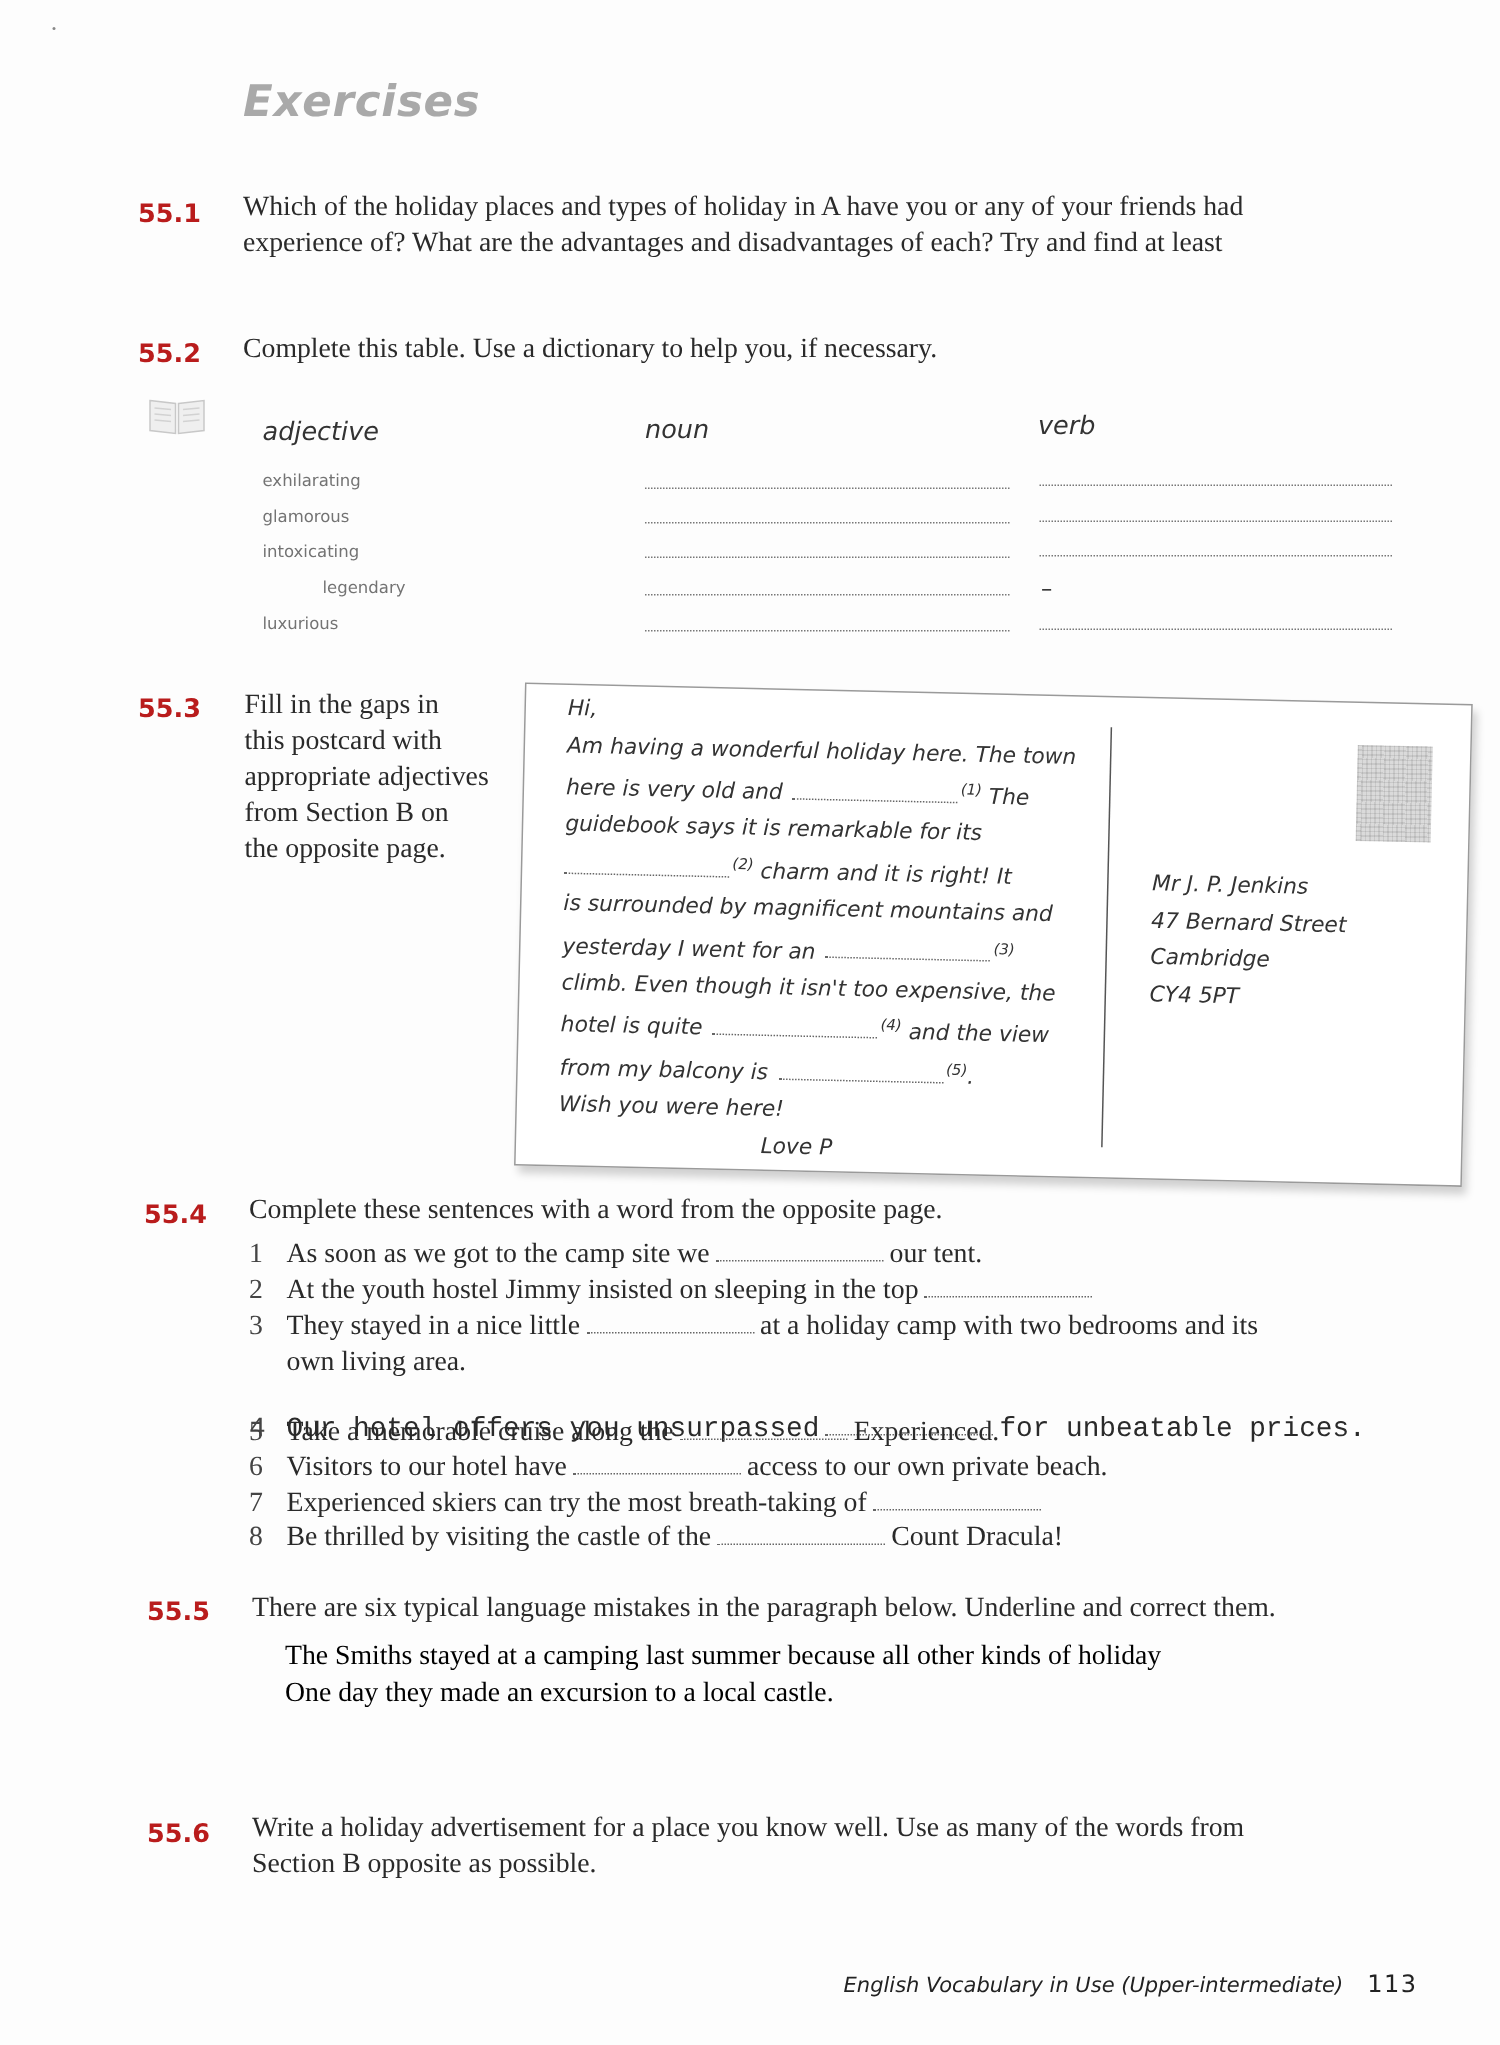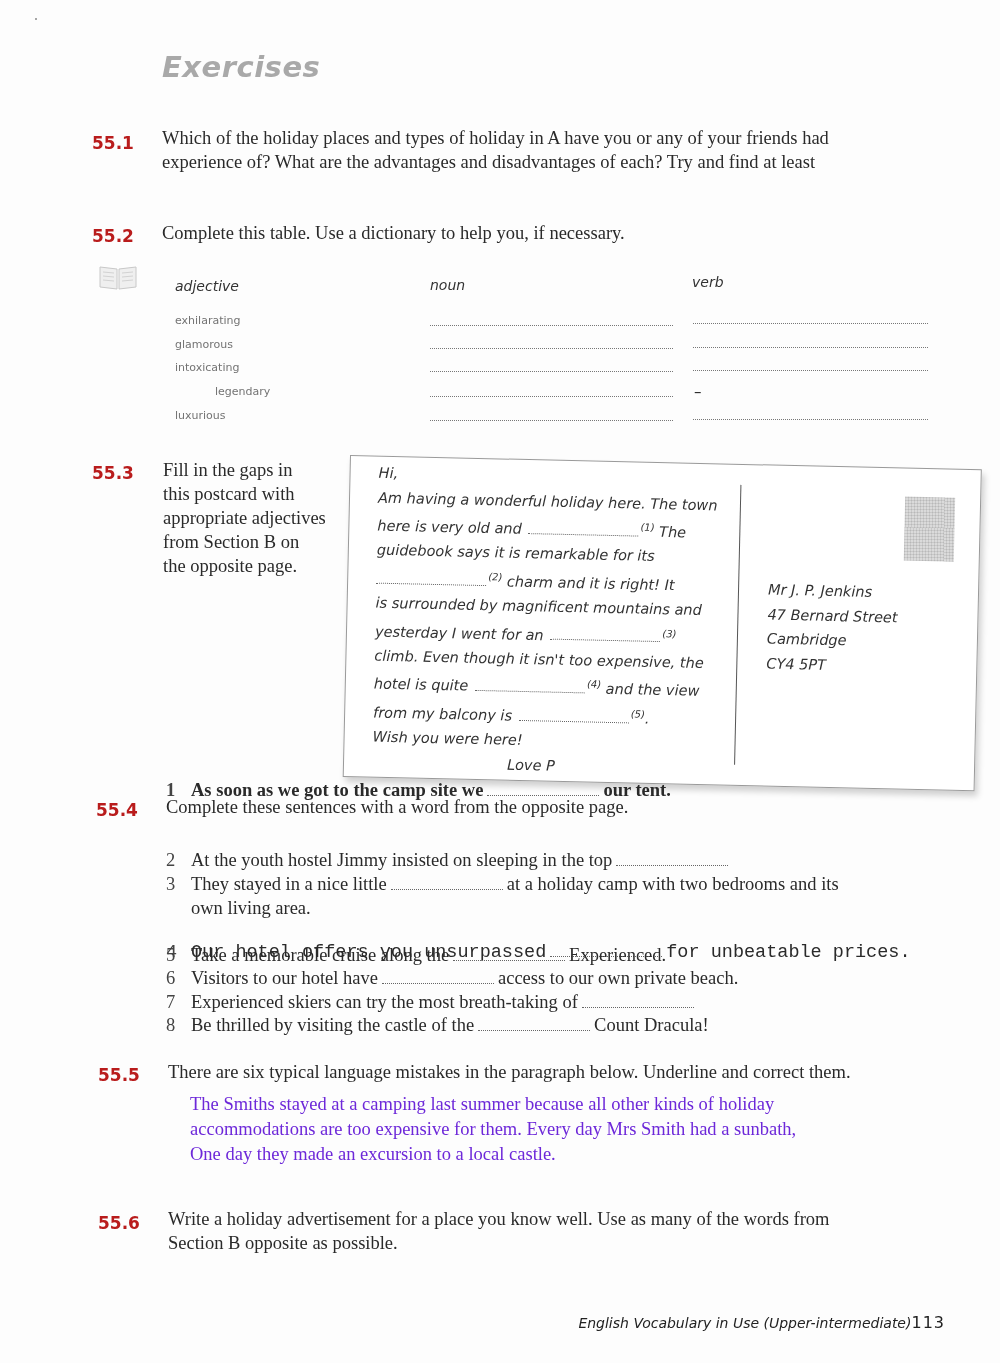--- a/index.html
+++ b/index.html
@@ -4,21 +4,21 @@
 <style>
   html, body { margin:0; padding:0; }
   body { width:1000px; height:1363px; background:#fdfdfd; position:relative; overflow:hidden;
          font-family:"Liberation Serif", serif; color:#2a2a2a; }
   .abs { position:absolute; }
   .title { left:162px; top:50px; font-family:"DejaVu Sans", sans-serif; font-style:italic; font-weight:bold;
            font-size:29px; color:#a9a9a9; letter-spacing:0.5px; }
   .num { font-family:"DejaVu Sans", sans-serif; font-weight:bold; font-size:17px; color:#b91c1c; }
   .instr { font-size:18.5px; line-height:24px; color:#2a2a2a; }
   .sans { font-family:"DejaVu Sans", sans-serif; font-size:15px; color:#2f2f2f; }
-  .hdr { font-style:italic; font-family:"DejaVu Sans", sans-serif; font-size:14px; color:#333; }
+  .hdr { font-style:italic; font-family:"DejaVu Sans", sans-serif; font-size:17px; color:#333; }
   .dots { border-bottom:1.5px dotted #777; height:1px; }
   .adjrow { position:absolute; left:175px; font-family:"DejaVu Sans", sans-serif; font-size:11px; color:#737373; }
 
   
   .postcard { left:350px; top:455px; width:630px; height:320px; background:#fff;
               border:1px solid #9a9a9a; transform:rotate(1.3deg); transform-origin:top left;
               box-shadow:3px 5px 6px rgba(0,0,0,0.18); }
   .pc-divider { position:absolute; left:390px; top:20px; width:1px; height:280px; background:#555; }
   .stamp { position:absolute; left:555px; top:28px; width:50px; height:64px;
            background:repeating-linear-gradient(0deg,#d9d9d9 0 1px,#ececec 1px 3px),
@@ -30,24 +30,24 @@
   .gap { display:inline-block; width:110px; border-bottom:1.5px dotted #666; margin:0 2px; height:10px; }
   .sup { font-size:10px; vertical-align:super; }
   .pc-love { margin-left:135px; }
   .pc-addr { position:absolute; left:420px; top:112px; }
 
   
   .item { position:absolute; left:166px; font-size:18.5px; color:#2a2a2a; white-space:nowrap; }
   .item .n { display:inline-block; width:25px; color:#444; }
   .igap { display:inline-block; width:112px; border-bottom:1.5px dotted #666; height:10px; margin:0 4px; }
 
-  .para { left:190px; top:1092px; width:740px; font-size:18.5px; line-height:25px; color:#6d28d9; }
+  .para { left:190px; top:1092px; width:740px; font-size:18.5px; line-height:25px; color:#000000; }
   .footer { right:55px; top:1313px; font-family:"DejaVu Sans", sans-serif; font-size:14px; color:#222; }
   .footer i { font-style:italic; }
-  .footer .pg { font-size:16px; letter-spacing:1px; }
+  .footer .pg { margin-left:16px; font-size:16px; letter-spacing:1px; }
   .speck { left:35px; top:18px; width:2px; height:2px; background:#888; border-radius:1px; }
 </style>
 </head>
 <body>
 
 <div class="abs speck"></div>
 
 <div class="abs title">Exercises</div>
 
 <div class="abs num" style="left:92px;top:133px;">55.1</div>
@@ -158,21 +158,21 @@
     <div>47 Bernard Street</div>
     <div>Cambridge</div>
     <div>CY4 5PT</div>
   </div>
 </div>
 
 <div class="abs num" style="left:96px;top:800px;">55.4</div>
 <div class="abs instr" style="left:166px;top:795px;">Complete these sentences with a word from the opposite page.</div>
 
 <div>
-  <div class="item" style="top:780px;font-weight:bold;">
+  <div class="item" style="top:826px;">
     <span class="n">1</span><span>As soon as we got to the camp site we</span><span class="igap"></span><span>our tent.</span>
   </div>
   <div class="item" style="top:850px;">
     <span class="n">2</span><span>At the youth hostel Jimmy insisted on sleeping in the top</span><span class="igap"></span>
   </div>
   <div class="item" style="top:874px;">
     <span class="n">3</span><span>They stayed in a nice little</span><span class="igap"></span><span>at a holiday camp with two bedrooms and its</span>
   </div>
   <div class="item" style="top:898px;left:191px;">own living area.</div>
   <div class="item" style="top:942px;font-family:Liberation Mono, monospace;">
@@ -189,21 +189,20 @@
   </div>
   <div class="item" style="top:1015px;">
     <span class="n">8</span><span>Be thrilled by visiting the castle of the</span><span class="igap"></span><span>Count Dracula!</span>
   </div>
 </div>
 
 <div class="abs num" style="left:98px;top:1065px;">55.5</div>
 <div class="abs instr" style="left:168px;top:1060px;white-space:nowrap;">There are six typical language mistakes in the paragraph below. Underline and correct them.</div>
 <div class="abs para">
   <div>The Smiths stayed at a camping last summer because all other kinds of holiday</div>
-  <div>accommodations are too expensive for them. Every day Mrs Smith had a sunbath,</div>
   <div>One day they made an excursion to a local castle.</div>
 </div>
 
 <div class="abs num" style="left:98px;top:1213px;">55.6</div>
 <div class="abs instr" style="left:168px;top:1207px;width:790px;">
   <div>Write a holiday advertisement for a place you know well. Use as many of the words from</div>
   <div>Section B opposite as possible.</div>
 </div>
 
 <div class="abs footer">

